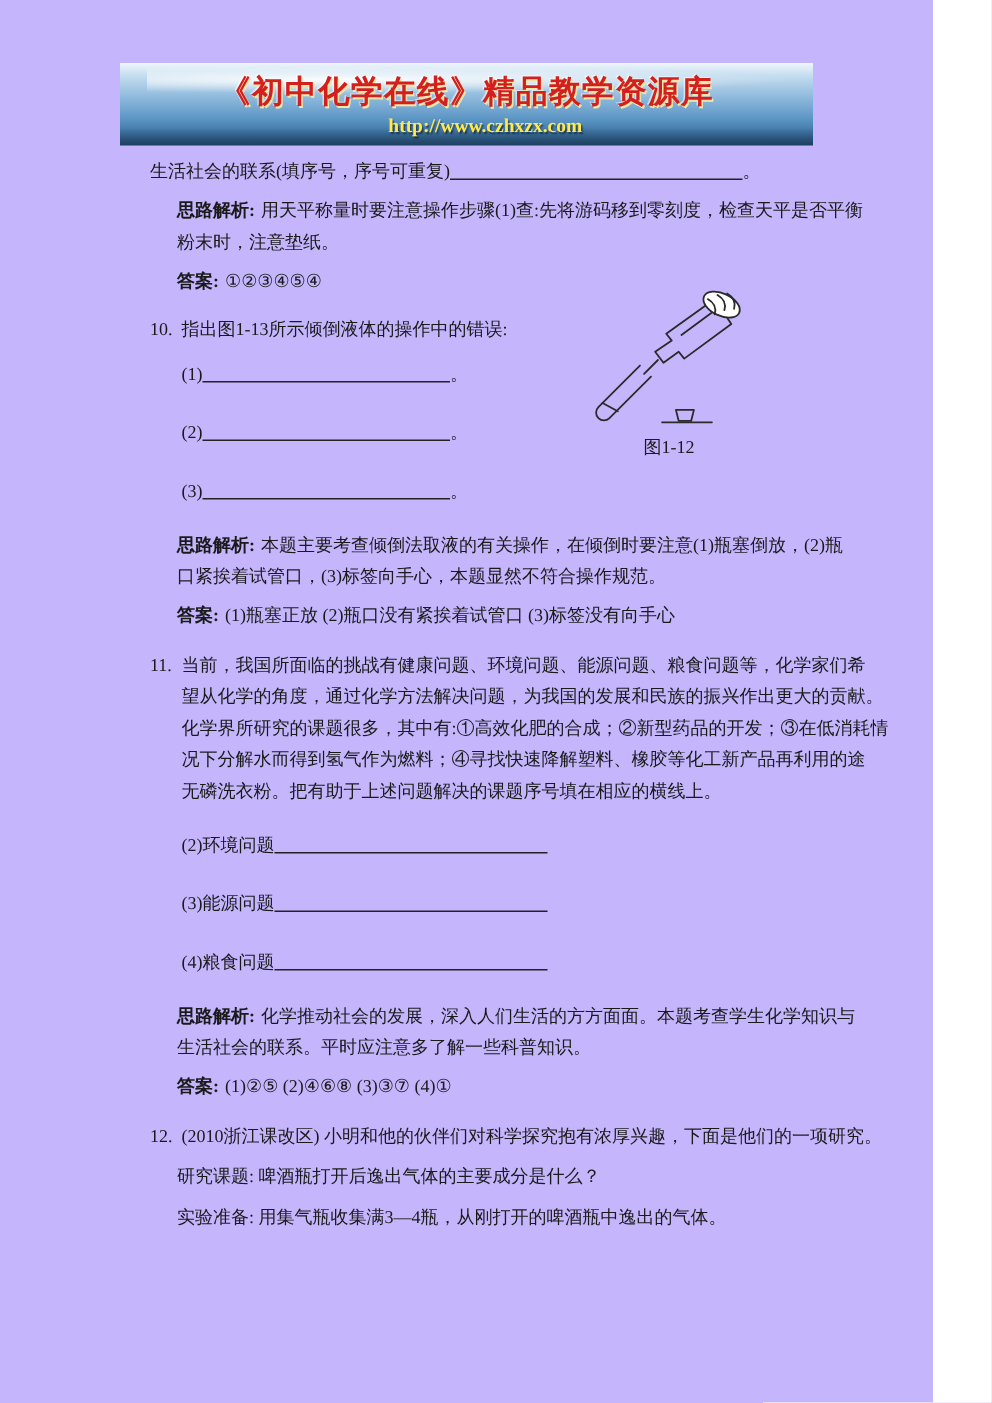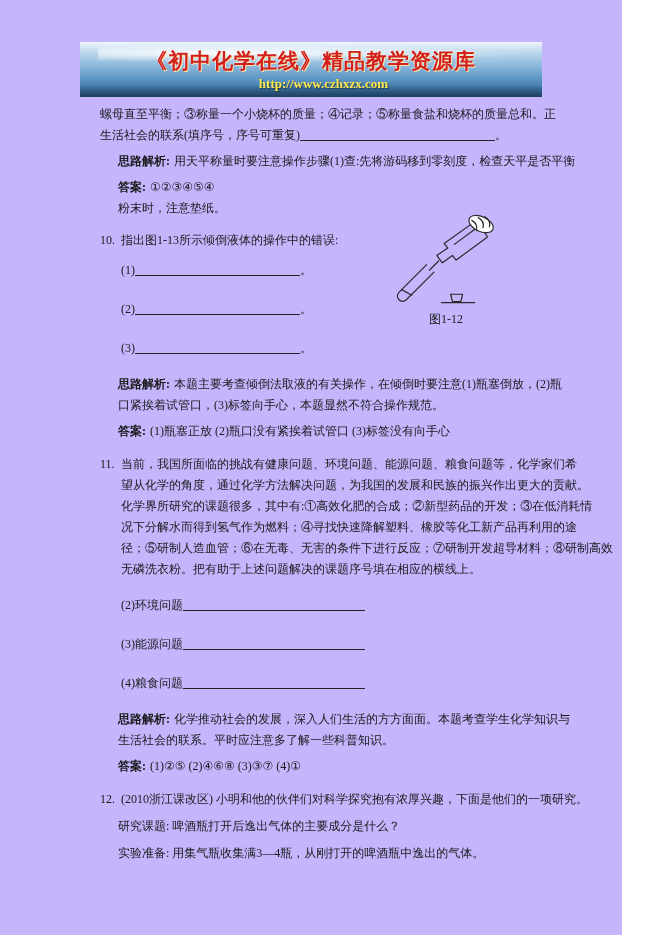--- a/index.html
+++ b/index.html
@@ -52,26 +52,25 @@
 
 <div class="page">
 
   <div class="banner">
     <div class="banner-title">《初中化学在线》精品教学资源库</div>
     <div class="banner-url">http://www.czhxzx.com</div>
   </div>
 
   <div class="content">
 
-    <p class="line">螺母直至平衡；③称量一个小烧杯的质量；④记录；⑤称量食盐和烧杯的质量总和。正</p>
     <p class="line"><span>生活社会的联系(填序号，序号可重复)</span><span class="blank w195"></span><span>。</span></p>
 
     <p class="line ind mt5"><span class="lbl">思路解析:</span><span>用天平称量时要注意操作步骤(1)查:先将游码移到零刻度，检查天平是否平衡</span></p>
+    <p class="line ind">粉末时，注意垫纸。</p>
     <p class="line ind mt5"><span class="lbl">答案:</span><span>①②③④⑤④</span></p>
-    <p class="line ind">粉末时，注意垫纸。</p>
 
     <div class="q10wrap">
       <p class="line item mt11"><span class="num">10.</span><span>指出图1-13所示倾倒液体的操作中的错误:</span></p>
       <p class="blankrow mt6"><span>(1)</span><span class="blank w165"></span><span>。</span></p>
       <p class="blankrow"><span>(2)</span><span class="blank w165"></span><span>。</span></p>
       <p class="blankrow"><span>(3)</span><span class="blank w165"></span><span>。</span></p>
 
       <div class="figure">
         <svg width="120" height="96" viewBox="0 0 130 100">
           <g fill="none" stroke="#2a2a2a" stroke-width="1.3" stroke-linejoin="round" stroke-linecap="round">
@@ -101,21 +100,20 @@
       <p class="line ind"><span class="lbl">思路解析:</span><span>本题主要考查倾倒法取液的有关操作，在倾倒时要注意(1)瓶塞倒放，(2)瓶</span></p>
       <p class="line ind">口紧挨着试管口，(3)标签向手心，本题显然不符合操作规范。</p>
       <p class="line ind mt5"><span class="lbl">答案:</span><span>(1)瓶塞正放 (2)瓶口没有紧挨着试管口 (3)标签没有向手心</span></p>
     </div>
 
     <div>
       <p class="line item mt12"><span class="num">11.</span><span>当前，我国所面临的挑战有健康问题、环境问题、能源问题、粮食问题等，化学家们希</span></p>
       <p class="line item">望从化学的角度，通过化学方法解决问题，为我国的发展和民族的振兴作出更大的贡献。</p>
       <p class="line item">化学界所研究的课题很多，其中有:①高效化肥的合成；②新型药品的开发；③在低消耗情</p>
       <p class="line item">况下分解水而得到氢气作为燃料；④寻找快速降解塑料、橡胶等化工新产品再利用的途</p>
-      <p class="line item">径；⑤研制人造血管；⑥在无毒、无害的条件下进行反应；⑦研制开发超导材料；⑧研制高效</p>
       <p class="line item">无磷洗衣粉。把有助于上述问题解决的课题序号填在相应的横线上。</p>
 
       <p class="blankrow"><span>(2)环境问题</span><span class="blank w182"></span></p>
       <p class="blankrow"><span>(3)能源问题</span><span class="blank w182"></span></p>
       <p class="blankrow"><span>(4)粮食问题</span><span class="blank w182"></span></p>
 
       <p class="line ind mt13"><span class="lbl">思路解析:</span><span>化学推动社会的发展，深入人们生活的方方面面。本题考查学生化学知识与</span></p>
       <p class="line ind">生活社会的联系。平时应注意多了解一些科普知识。</p>
       <p class="line ind mt5"><span class="lbl">答案:</span><span>(1)②⑤ (2)④⑥⑧ (3)③⑦ (4)①</span></p>
     </div>

